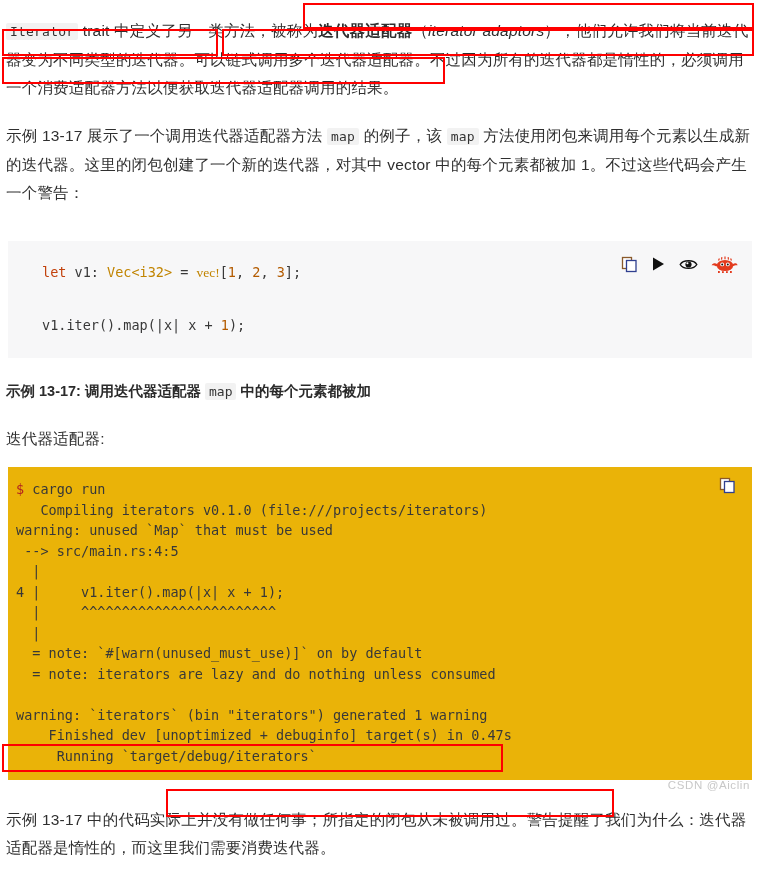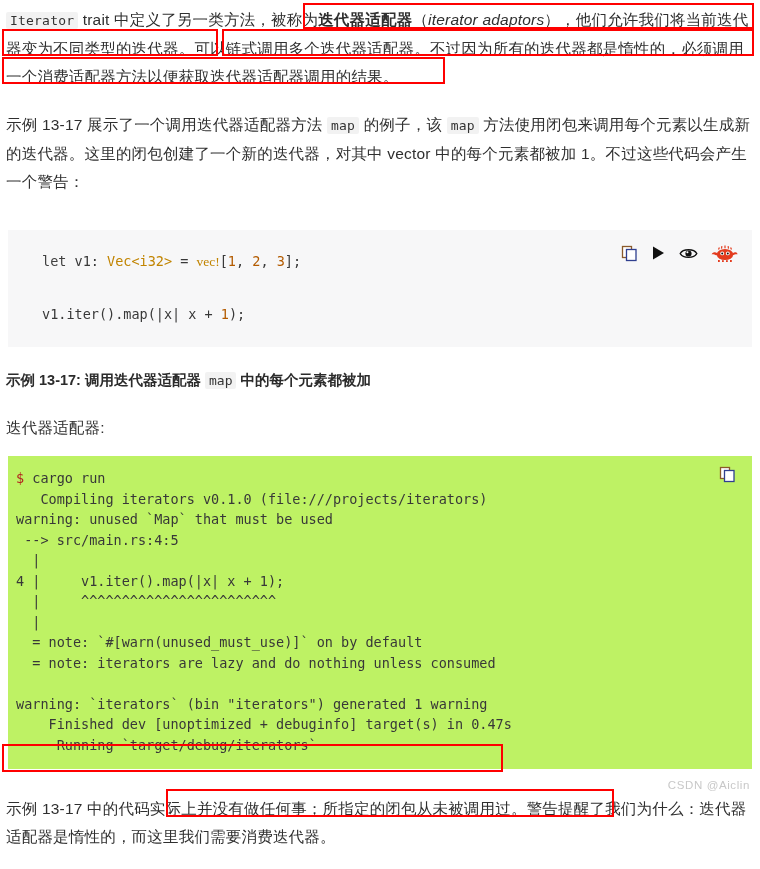--- a/index.html
+++ b/index.html
@@ -13,21 +13,21 @@
     font-family: "Liberation Sans", "DejaVu Sans", sans-serif;
     color: #2b2b2b;
     position: relative;
     overflow: hidden;
   }
   .page {
     position: relative;
     width: 760px;
     height: 827px;
     box-sizing: border-box;
-    padding: 1px 6px;
+    padding: 12px 6px;
   }
 
   
   .para {
     font-size: 15.5px;
     line-height: 28px;
     color: #2f2f2f;
     margin: 0;
     letter-spacing: 0.2px;
   }
@@ -74,21 +74,21 @@
     box-sizing: border-box;
   }
   .codeblock pre {
     margin: 0;
     font-family: "DejaVu Sans Mono", "Liberation Mono", monospace;
     font-size: 13.5px;
     line-height: 26px;
     color: #383838;
     white-space: pre;
   }
-  .k-let { color: #404040; text-align: center; }
+  .k-let { color: #c2410c; text-align: center; }
   .k-type { color: #c18401; }
   .k-macro { color: #c18401; font-family: Liberation Serif, serif; }
   .k-num { color: #b35b00; }
   .k-plain { color: #383838; }
 
   .code-tools {
     position: absolute;
     top: 14px;
     right: 14px;
     display: flex;
@@ -100,21 +100,21 @@
   .term-tools {
     position: absolute;
     top: 10px;
     right: 16px;
     line-height: 0;
   }
 
   
   .termblock {
     position: relative;
-    background: #bef264;
+    background: #eab308;
     margin: 0 2px;
     padding: 12px 16px 14px 8px;
     box-sizing: border-box;
   }
   .termblock pre {
     margin: 0;
     font-family: "DejaVu Sans Mono", "Liberation Mono", monospace;
     font-size: 13.5px;
     line-height: 20.5px;
     color: #383838;

